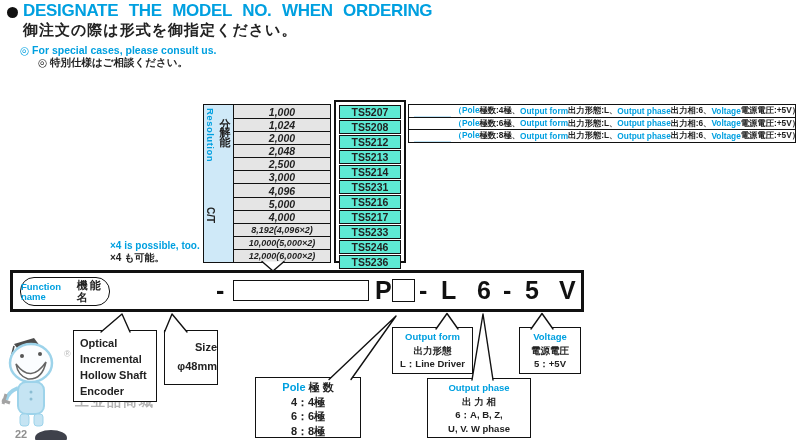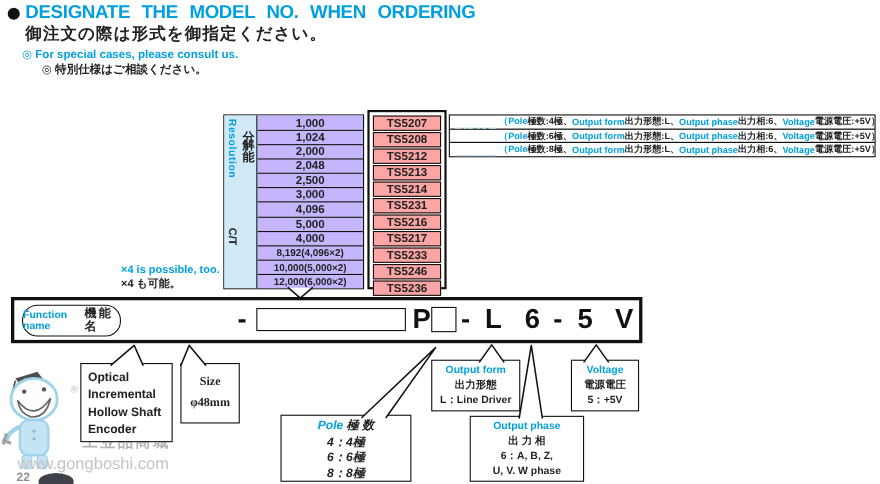--- a/index.html
+++ b/index.html
@@ -23,29 +23,29 @@
   .big-code{font-size:36px;color:#111;letter-spacing:-1px;line-height:1;}
   .blank-sq{width:25px;height:25px;background:#fff;border:2px solid #111;box-sizing:border-box;flex:0 0 auto;}
 
   
   .res-table{position:absolute;left:203px;top:104px;width:128px;height:159px;border:1.5px solid #111;
              box-sizing:border-box;display:grid;grid-template-columns:30px 1fr;grid-template-rows:repeat(12,1fr);}
   .res-label{grid-row:1/-1;grid-column:1;background:#cfe9f8;border-right:1px solid #111;position:relative;}
   .v-en{position:absolute;left:1px;top:3px;writing-mode:vertical-rl;font-size:9.5px;color:#00a0e0;letter-spacing:0.5px;}
   .v-ct{position:absolute;left:1px;top:102px;writing-mode:vertical-rl;font-size:10px;color:#222;}
   .v-jp{position:absolute;left:13px;top:4px;writing-mode:vertical-rl;font-size:11px;color:#222;letter-spacing:9px;}
-  .res-row{grid-column:2;border-top:1px solid #111;background:#c4b5fd;display:flex;align-items:center;justify-content:center;
-           font-size:10.5px;color:#222;white-space:nowrap;}
+  .res-row{grid-column:2;border-top:1px solid #111;background:#e5e5e5;display:flex;align-items:center;justify-content:center;
+           font-size:10.5px;color:#222;white-space:nowrap;font-style:italic;}
   .res-row.first{border-top:none;}
   .res-row.small{font-size:9px;}
 
   
   .model-col{position:absolute;left:334px;top:100px;width:72px;height:163px;border:2px solid #111;background:#fff;
              box-sizing:border-box;padding:3px;display:grid;grid-template-rows:repeat(12,1fr);row-gap:1px;}
-  .model-cell{background:#fca5a5;border:1px solid #111;display:flex;align-items:center;justify-content:center;
+  .model-cell{background:#5eead4;border:1px solid #111;display:flex;align-items:center;justify-content:center;
               font-size:10.5px;color:#222;box-sizing:border-box;}
 
   
   .n-rows{position:absolute;left:408px;top:104px;width:388px;}
   .n-row{height:13.5px;border:1px solid #111;background:#fff;box-sizing:border-box;display:flex;align-items:center;
          padding-left:5px;white-space:nowrap;overflow:hidden;}
   .n-row + .n-row{margin-top:-1px;}
   .n-label{background:#bfe3f5;font-size:10px;color:#222;padding:0 5px;margin-right:3px;margin-top:22px;}
   .seg{font-size:8.3px;}
   .seg.a{color:#00a0e0;}
@@ -63,22 +63,22 @@
   .pill2 .jp{font-size:11px;color:#222;letter-spacing:2px;}
   .oih-code{position:absolute;left:101px;top:2px;font-size:29px;font-style:italic;color:#111;letter-spacing:0;}
   .oih-ch{position:absolute;top:5px;font-size:25px;color:#111;line-height:1;}
   .oih-blank-long{position:absolute;left:220px;top:7px;width:136px;height:21px;border:1.5px solid #111;box-sizing:border-box;}
   .oih-blank-sq{position:absolute;left:379px;top:6px;width:23px;height:23px;border:1.5px solid #111;box-sizing:border-box;}
 
   
   .callout{position:absolute;border:1.5px solid #111;background:#fff;box-sizing:border-box;color:#222;}
   .co-title{color:#00a0e0;}
   .optical{left:73px;top:330px;width:84px;height:72px;padding:4px 0 0 6px;font-size:11px;line-height:16px;}
-  .sizebox{left:164px;top:330px;width:54px;height:55px;text-align:center;font-size:11px;line-height:19px;padding-top:7px;font-family:Liberation Serif, serif;}
-  .polebox{left:255px;top:377px;width:119px;height:61px;text-align:center;font-size:11px;line-height:14.5px;padding-top:2px;font-style:italic;}
+  .sizebox{left:164px;top:330px;width:54px;height:55px;text-align:right;font-size:11px;line-height:19px;padding-top:7px;}
+  .polebox{left:255px;top:377px;width:106px;height:61px;text-align:center;font-size:11px;line-height:14.5px;padding-top:2px;}
   .outform{left:392px;top:327px;width:81px;height:47px;text-align:center;font-size:9.5px;line-height:13.5px;padding-top:2px;}
   .outphase{left:427px;top:378px;width:104px;height:60px;text-align:center;font-size:9.5px;line-height:13.5px;padding-top:2px;}
   .voltbox{left:519px;top:327px;width:62px;height:47px;text-align:center;font-size:9.5px;line-height:13.5px;padding-top:2px;}
   .wm-shop{position:absolute;left:75px;top:393px;font-size:14px;letter-spacing:2px;color:#b5b5b5;}
   .wm-url{position:absolute;left:16px;top:413px;font-size:15px;color:#c3c3c3;font-weight:normal;}
   .wm-reg{position:absolute;left:64px;top:349px;font-size:9px;color:#bbb;font-weight:normal;}
   .wm-hand{position:absolute;left:92px;top:368px;font-size:13px;color:#9e9e9e;opacity:.55;transform:rotate(-6deg);}
   .page-num{position:absolute;left:15px;top:428px;font-size:11px;color:#8f8f8f;}
   .corner-logo{position:absolute;left:35px;top:430px;width:32px;height:16px;border-radius:50%;background:#3f414b;}
 
@@ -100,21 +100,20 @@
     <circle cx="31" cy="56" r="1.5" fill="#7fb6cf"></circle>
       <circle cx="31" cy="63" r="1.5" fill="#7fb6cf"></circle>
     <path d="M18,52 Q8,56 6,64" stroke="#93cfe8" stroke-width="4" fill="none"></path>
     <path d="M6,58 l-3,10 M2,64 l8,3" stroke="#9a9a9a" stroke-width="3" fill="none"></path>
     <rect x="20" y="78" width="9" height="12" rx="3" fill="#bfe2f2" stroke="#93cfe8"></rect>
     <rect x="34" y="78" width="9" height="12" rx="3" fill="#bfe2f2" stroke="#93cfe8"></rect>
   </svg>
   <div class="wm-reg">®</div>
   <div class="wm-hand">手机站</div>
   <div class="wm-shop">工业品商城</div>
-  <div class="wm-url">www.gongboshi.com</div>
   <div class="page-num">22</div>
   <div class="corner-logo"></div>
 
   <div class="bullet"></div>
   <div class="title-en">DESIGNATE THE MODEL NO. WHEN ORDERING</div>
   <div class="title-jp">御注文の際は形式を御指定ください。</div>
   <div class="note-en">◎ For special cases, please consult us.</div>
   <div class="note-jp">◎ 特別仕様はご相談ください。</div>
 
 

